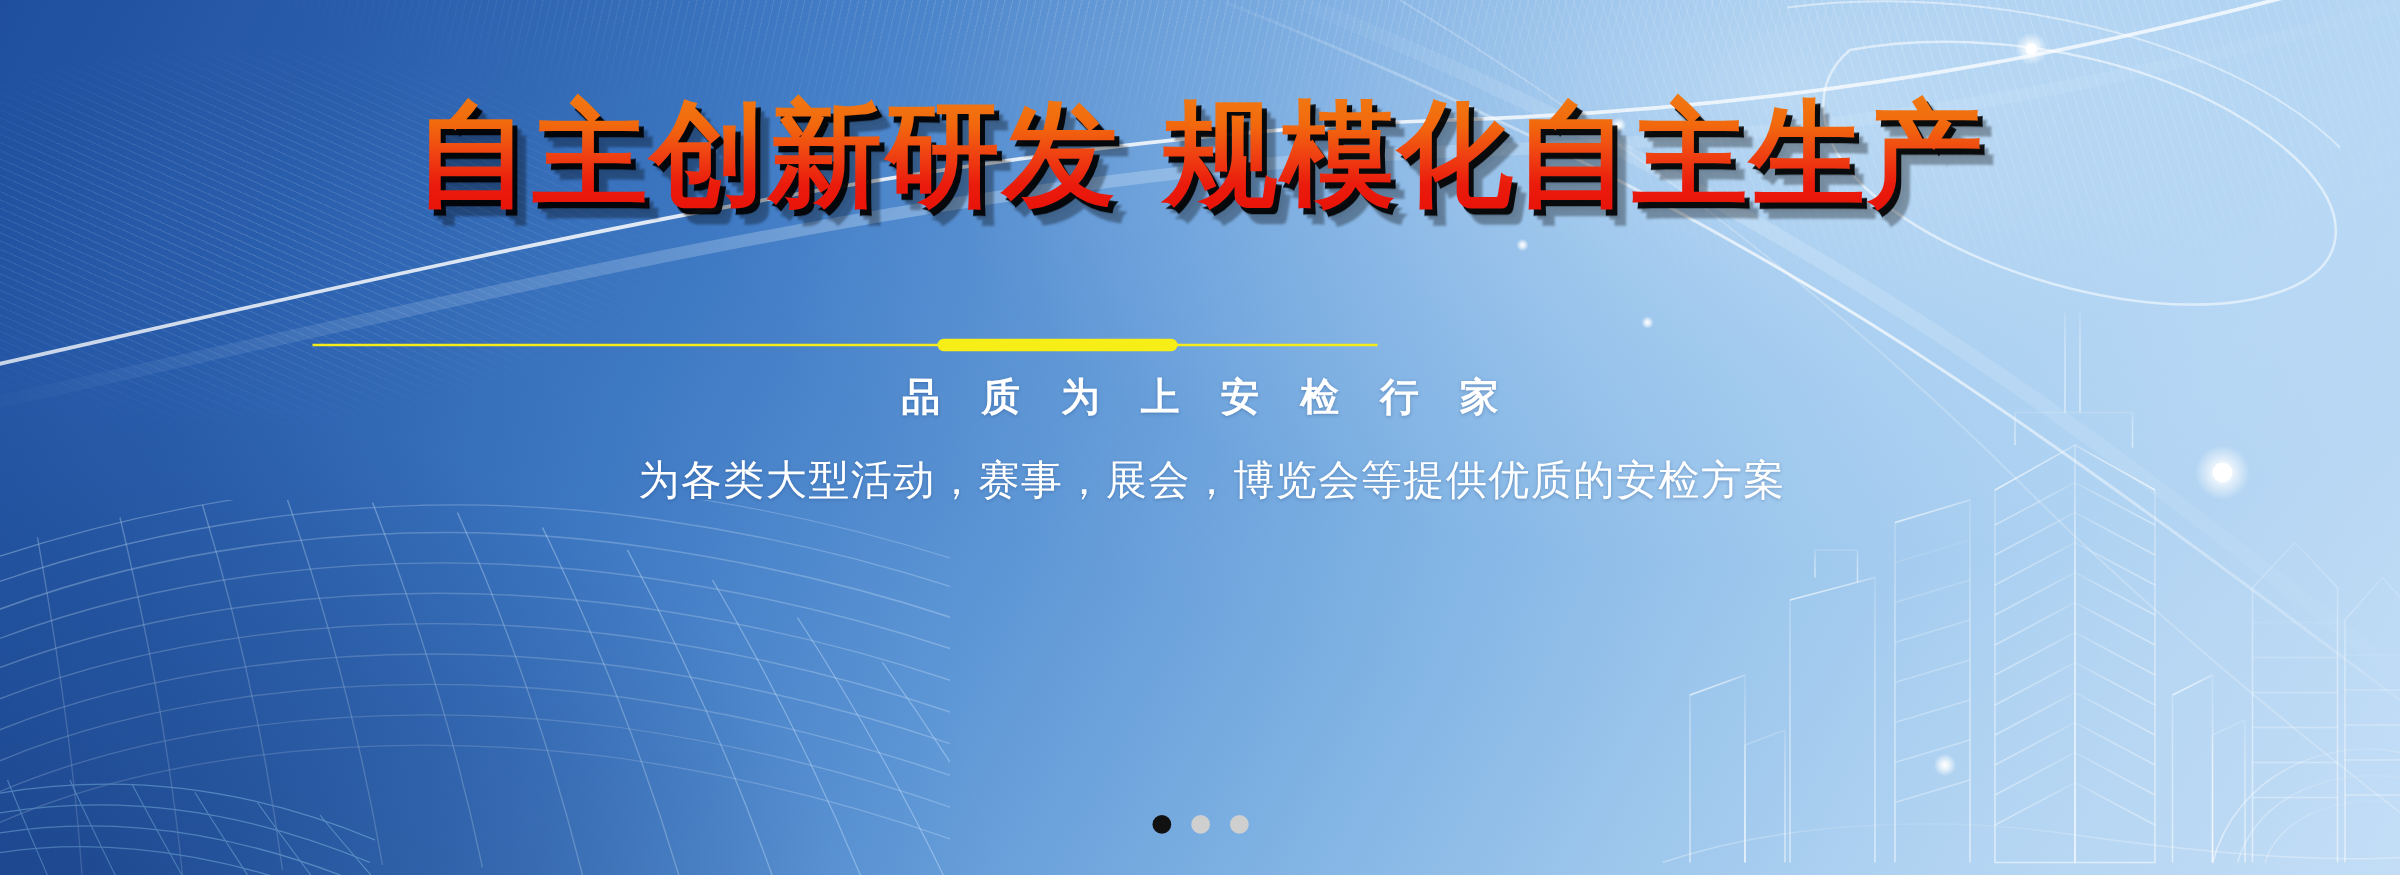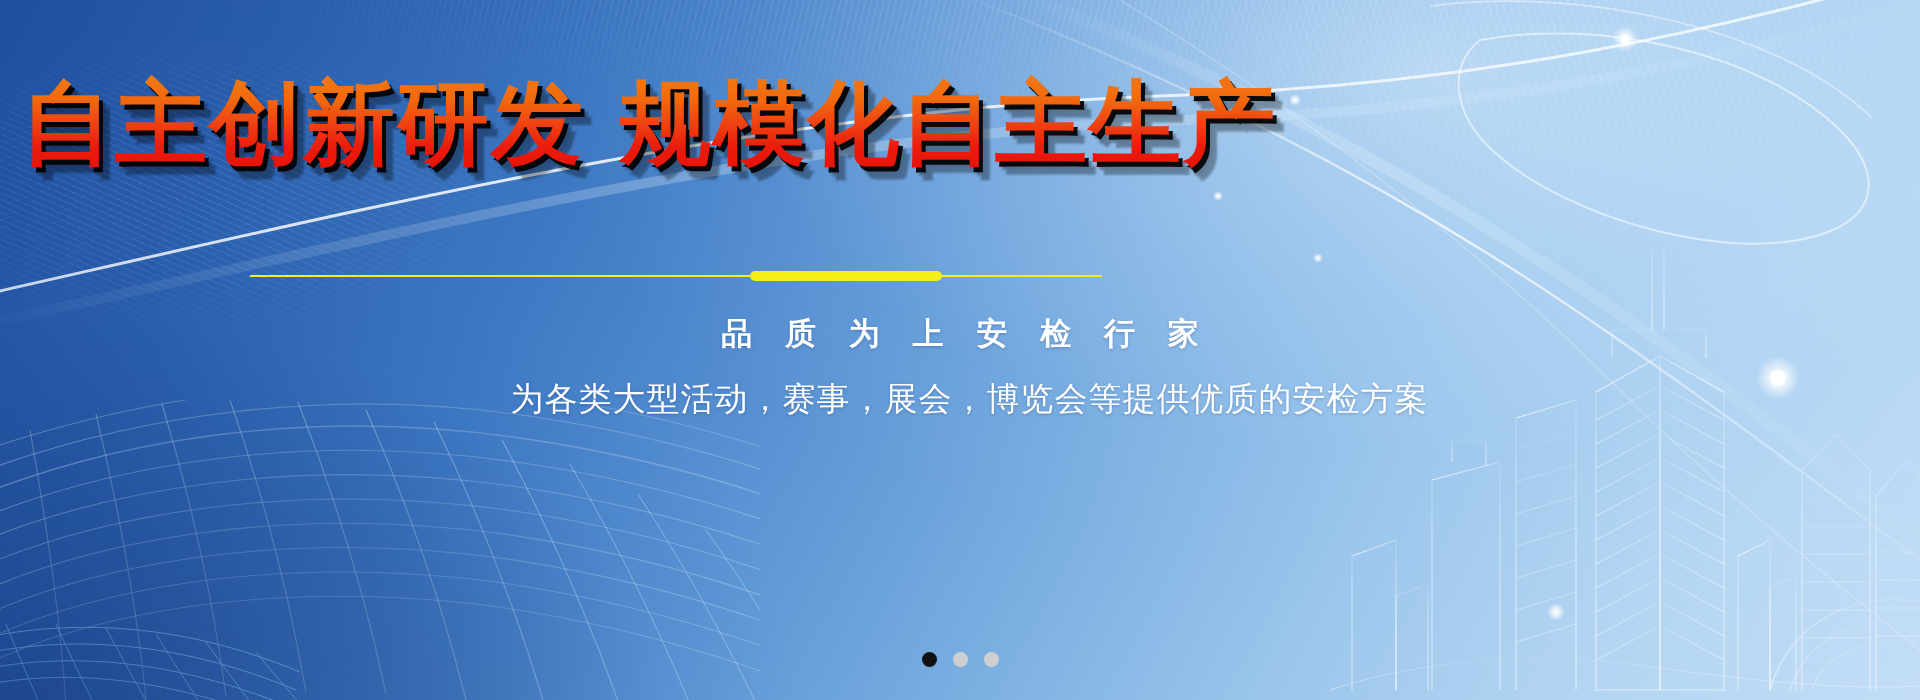--- a/index.html
+++ b/index.html
@@ -113,23 +113,22 @@
 
   .bg-svg { position: absolute; inset: 0; width: 100%; height: 100%; }
 
   
 
   .headline-wrap {
     position: absolute;
     top: 74px;
     left: 0;
     right: 0;
-    text-align: left;
+    text-align: center;
     z-index: 6;
-    padding-left: 21px;
   }
 
   .headline {
     display: inline-block;
     margin: 0;
     font-size: 92px;
     line-height: 1.08;
     font-weight: 700;
     letter-spacing: 2px;
     white-space: nowrap;
@@ -178,21 +177,20 @@
 
   
 
   .sub-wrap {
     position: absolute;
     top: 300px;
     left: 0;
     right: 0;
     text-align: center;
     z-index: 6;
-    margin-top: 15px;
   }
 
   .subtitle-main {
     margin: 0;
     color: #ffffff;
     font-size: 31px;
     font-weight: 600;
     letter-spacing: 11px;
     text-indent: 11px;
     line-height: 1.2;

